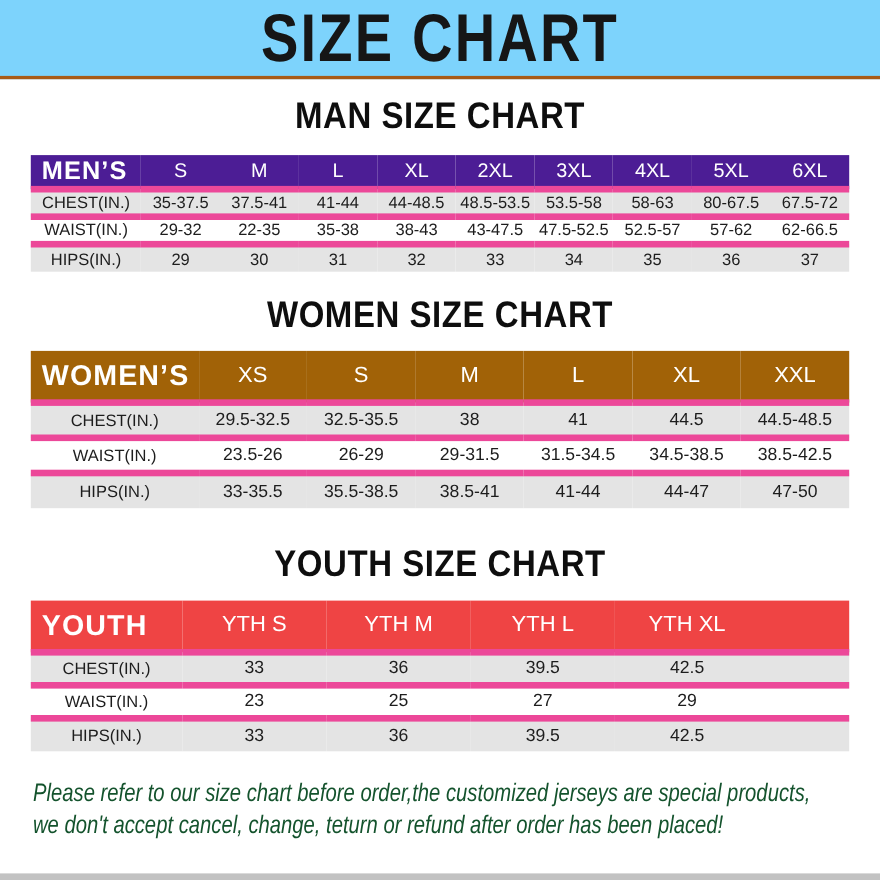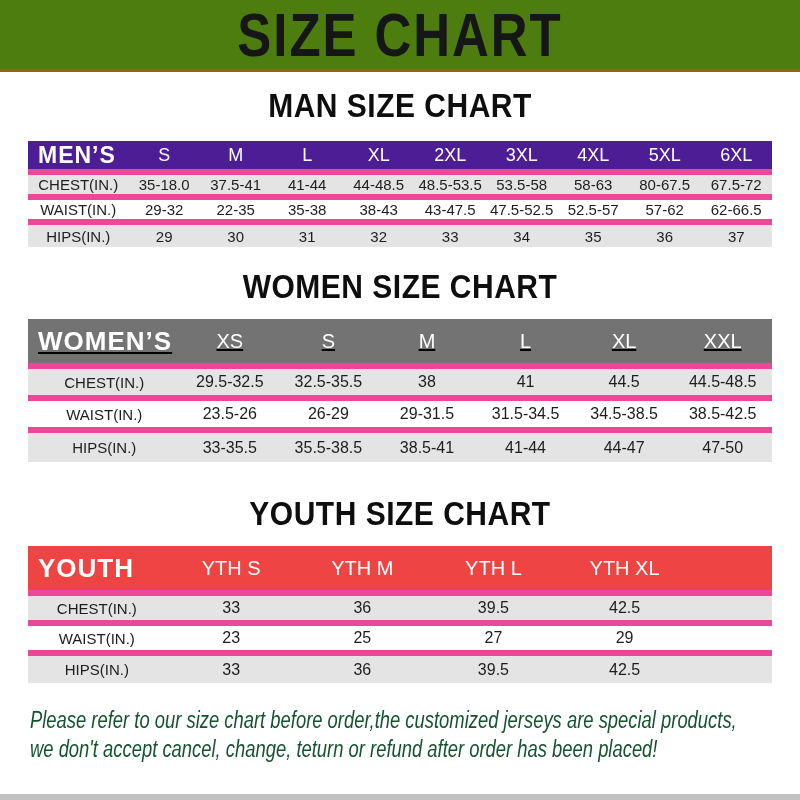--- a/index.html
+++ b/index.html
@@ -120,21 +120,21 @@
   .bottom-bar {
     position: absolute;
     left: 0; right: 0; bottom: 0;
     height: 6px;
     background: #C2C2C2;
   }
 </style>
 </head>
 <body>
 
-<div class="banner" style="background: #4d7c0f; border-bottom-color: rgb(168, 90, 23);">
+<div class="banner" style="background: #7dd3fc; border-bottom-color: rgb(168, 90, 23);">
   <div class="banner-title">SIZE CHART</div>
 </div>
 
 <h2 class="section-title title-man">MAN SIZE CHART</h2>
 <div class="table-holder holder-man sec0">
     <table class="tbl">
       <thead>
         <tr style="background: #4c1d95;">
           <th class="label-col hdr-label">MEN’S</th>
           <th class="hdr-cell">S</th>
@@ -144,21 +144,21 @@
           <th class="hdr-cell">2XL</th>
           <th class="hdr-cell">3XL</th>
           <th class="hdr-cell">4XL</th>
           <th class="hdr-cell">5XL</th>
           <th class="hdr-cell">6XL</th>
         </tr>
       </thead>
       <tbody>
         <tr>
           <td class="label-col row-label">CHEST(IN.)</td>
-          <td class="val-cell">35-18.0</td>
+          <td class="val-cell">35-37.5</td>
           <td class="val-cell">37.5-41</td>
           <td class="val-cell">41-44</td>
           <td class="val-cell">44-48.5</td>
           <td class="val-cell">48.5-53.5</td>
           <td class="val-cell">53.5-58</td>
           <td class="val-cell">58-63</td>
           <td class="val-cell">80-67.5</td>
           <td class="val-cell">67.5-72</td>
         </tr>
         <tr>
@@ -186,21 +186,21 @@
           <td class="val-cell">37</td>
         </tr>
       </tbody>
     </table>
   </div>
 
 <h2 class="section-title title-women">WOMEN SIZE CHART</h2>
 <div class="table-holder holder-women sec1">
     <table class="tbl">
       <thead>
-        <tr style="background: #737373; text-decoration: underline;">
+        <tr style="background: #a16207;">
           <th class="label-col hdr-label">WOMEN’S</th>
           <th class="hdr-cell">XS</th>
           <th class="hdr-cell">S</th>
           <th class="hdr-cell">M</th>
           <th class="hdr-cell">L</th>
           <th class="hdr-cell">XL</th>
           <th class="hdr-cell">XXL</th>
         </tr>
       </thead>
       <tbody>

